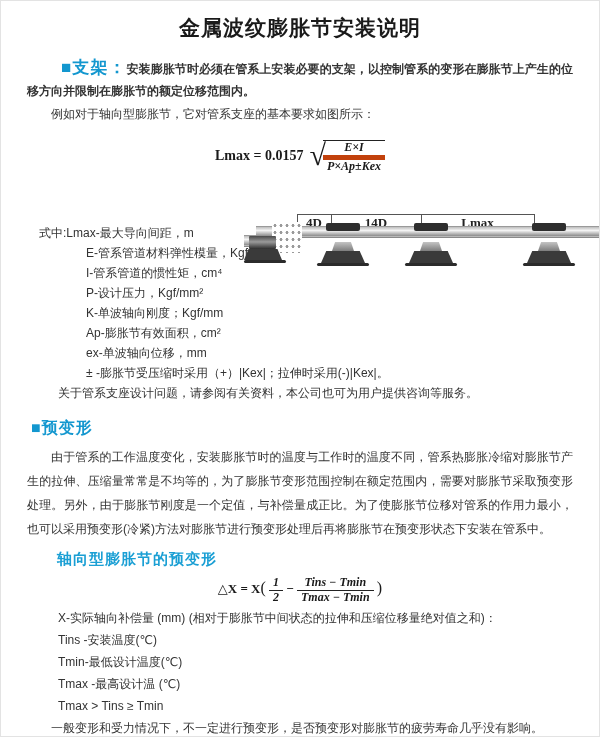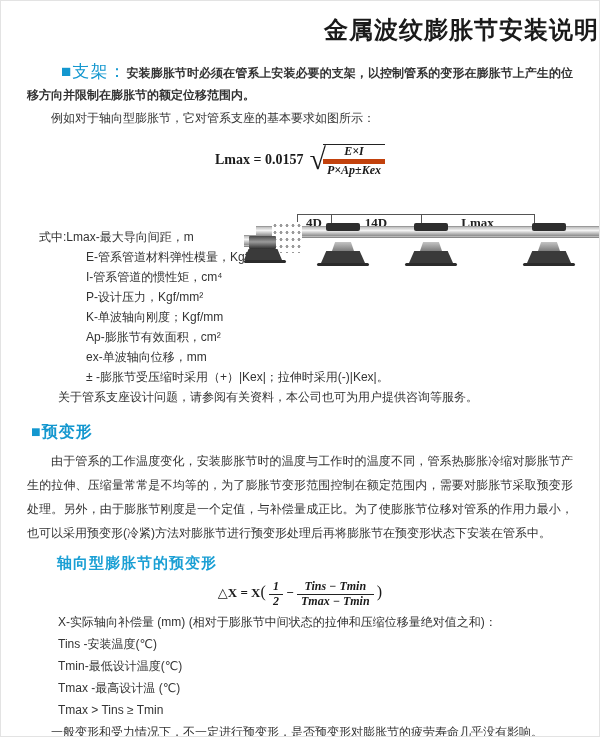--- a/index.html
+++ b/index.html
@@ -3,24 +3,24 @@
 <meta charset="utf-8">
 <style>
   * { margin:0; padding:0; box-sizing:border-box; }
   html,body { width:600px; height:737px; }
   body {
     font-family:"Liberation Sans","DejaVu Sans",sans-serif;
     background:#ffffff; color:#333; font-size:12px; overflow:hidden;
   }
   .page { position:relative; width:600px; height:737px; background:#fff; border:1px solid #e3e3e3; overflow:hidden; }
 
-  .doc-title { text-align:right; font-size:24px; font-weight:bold; color:#1a1a1a; letter-spacing:1px; margin-top:13px; }
+  .doc-title { text-align:center; font-size:21px; font-weight:bold; color:#1a1a1a; letter-spacing:1px; margin-top:13px; }
 
   .sec1-p { margin:15px 26px 0 26px; line-height:22px; text-indent:34px; font-weight:bold; color:#333; text-align:justify; }
-  .accent-inline { color:#1397cf; font-size:17px; font-weight:normal; letter-spacing:1px; }
+  .accent-inline { color:#1397cf; font-size:17px; font-weight:bold; letter-spacing:1px; }
   .example-p { margin:2px 26px 0 26px; line-height:21px; text-indent:2em; color:#333; }
 
   .formula-block { text-align:center; color:#1a1a1a; font-family:"Liberation Serif","DejaVu Serif",serif; font-weight:bold; }
   .formula1 { margin:11px 0 6px 0; height:40px; line-height:40px; font-size:14px; }
   .frac { display:inline-flex; flex-direction:column; vertical-align:middle; text-align:center; line-height:1.15; font-size:12px; font-style:italic; }
   .frac .num { border-bottom:1px solid #222; padding:0 4px; }
   .frac .den { padding:0 4px; }
   .sqrt { display:inline-flex; align-items:flex-start; vertical-align:middle; margin-left:6px; }
   .sqrt .radical { font-size:30px; line-height:30px; font-weight:normal; margin-right:-3px; font-style:normal; }
   .sqrt .frac { border-top:1.5px solid #222; }

